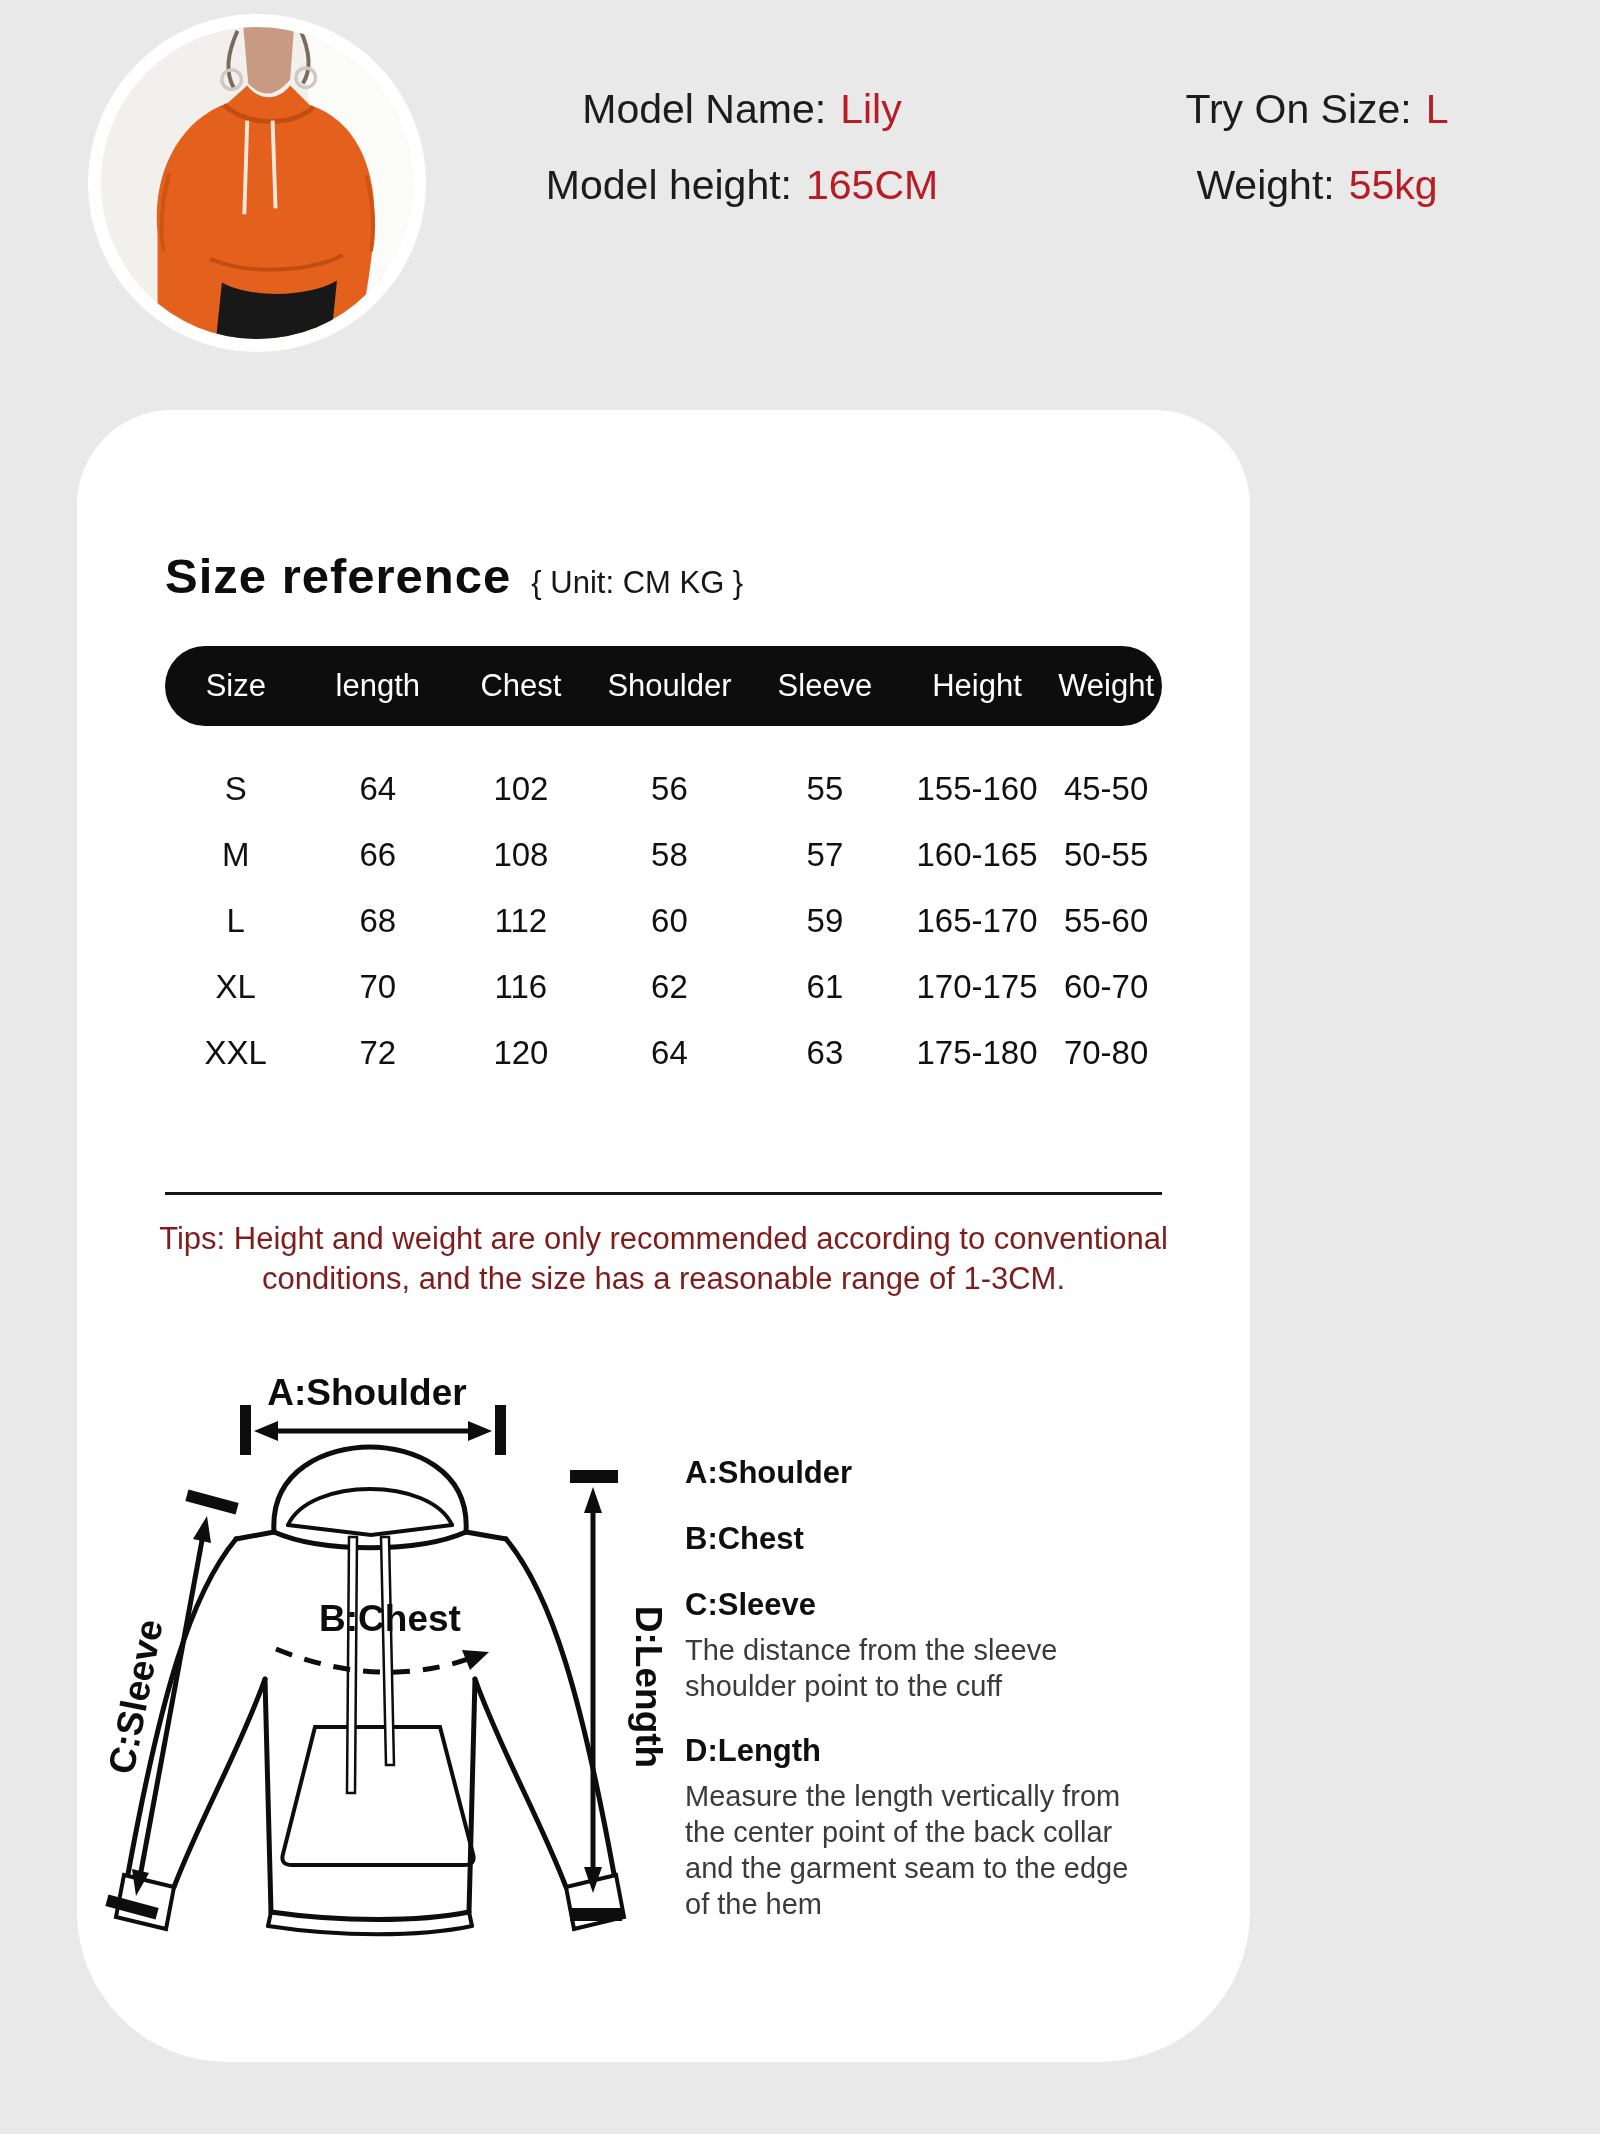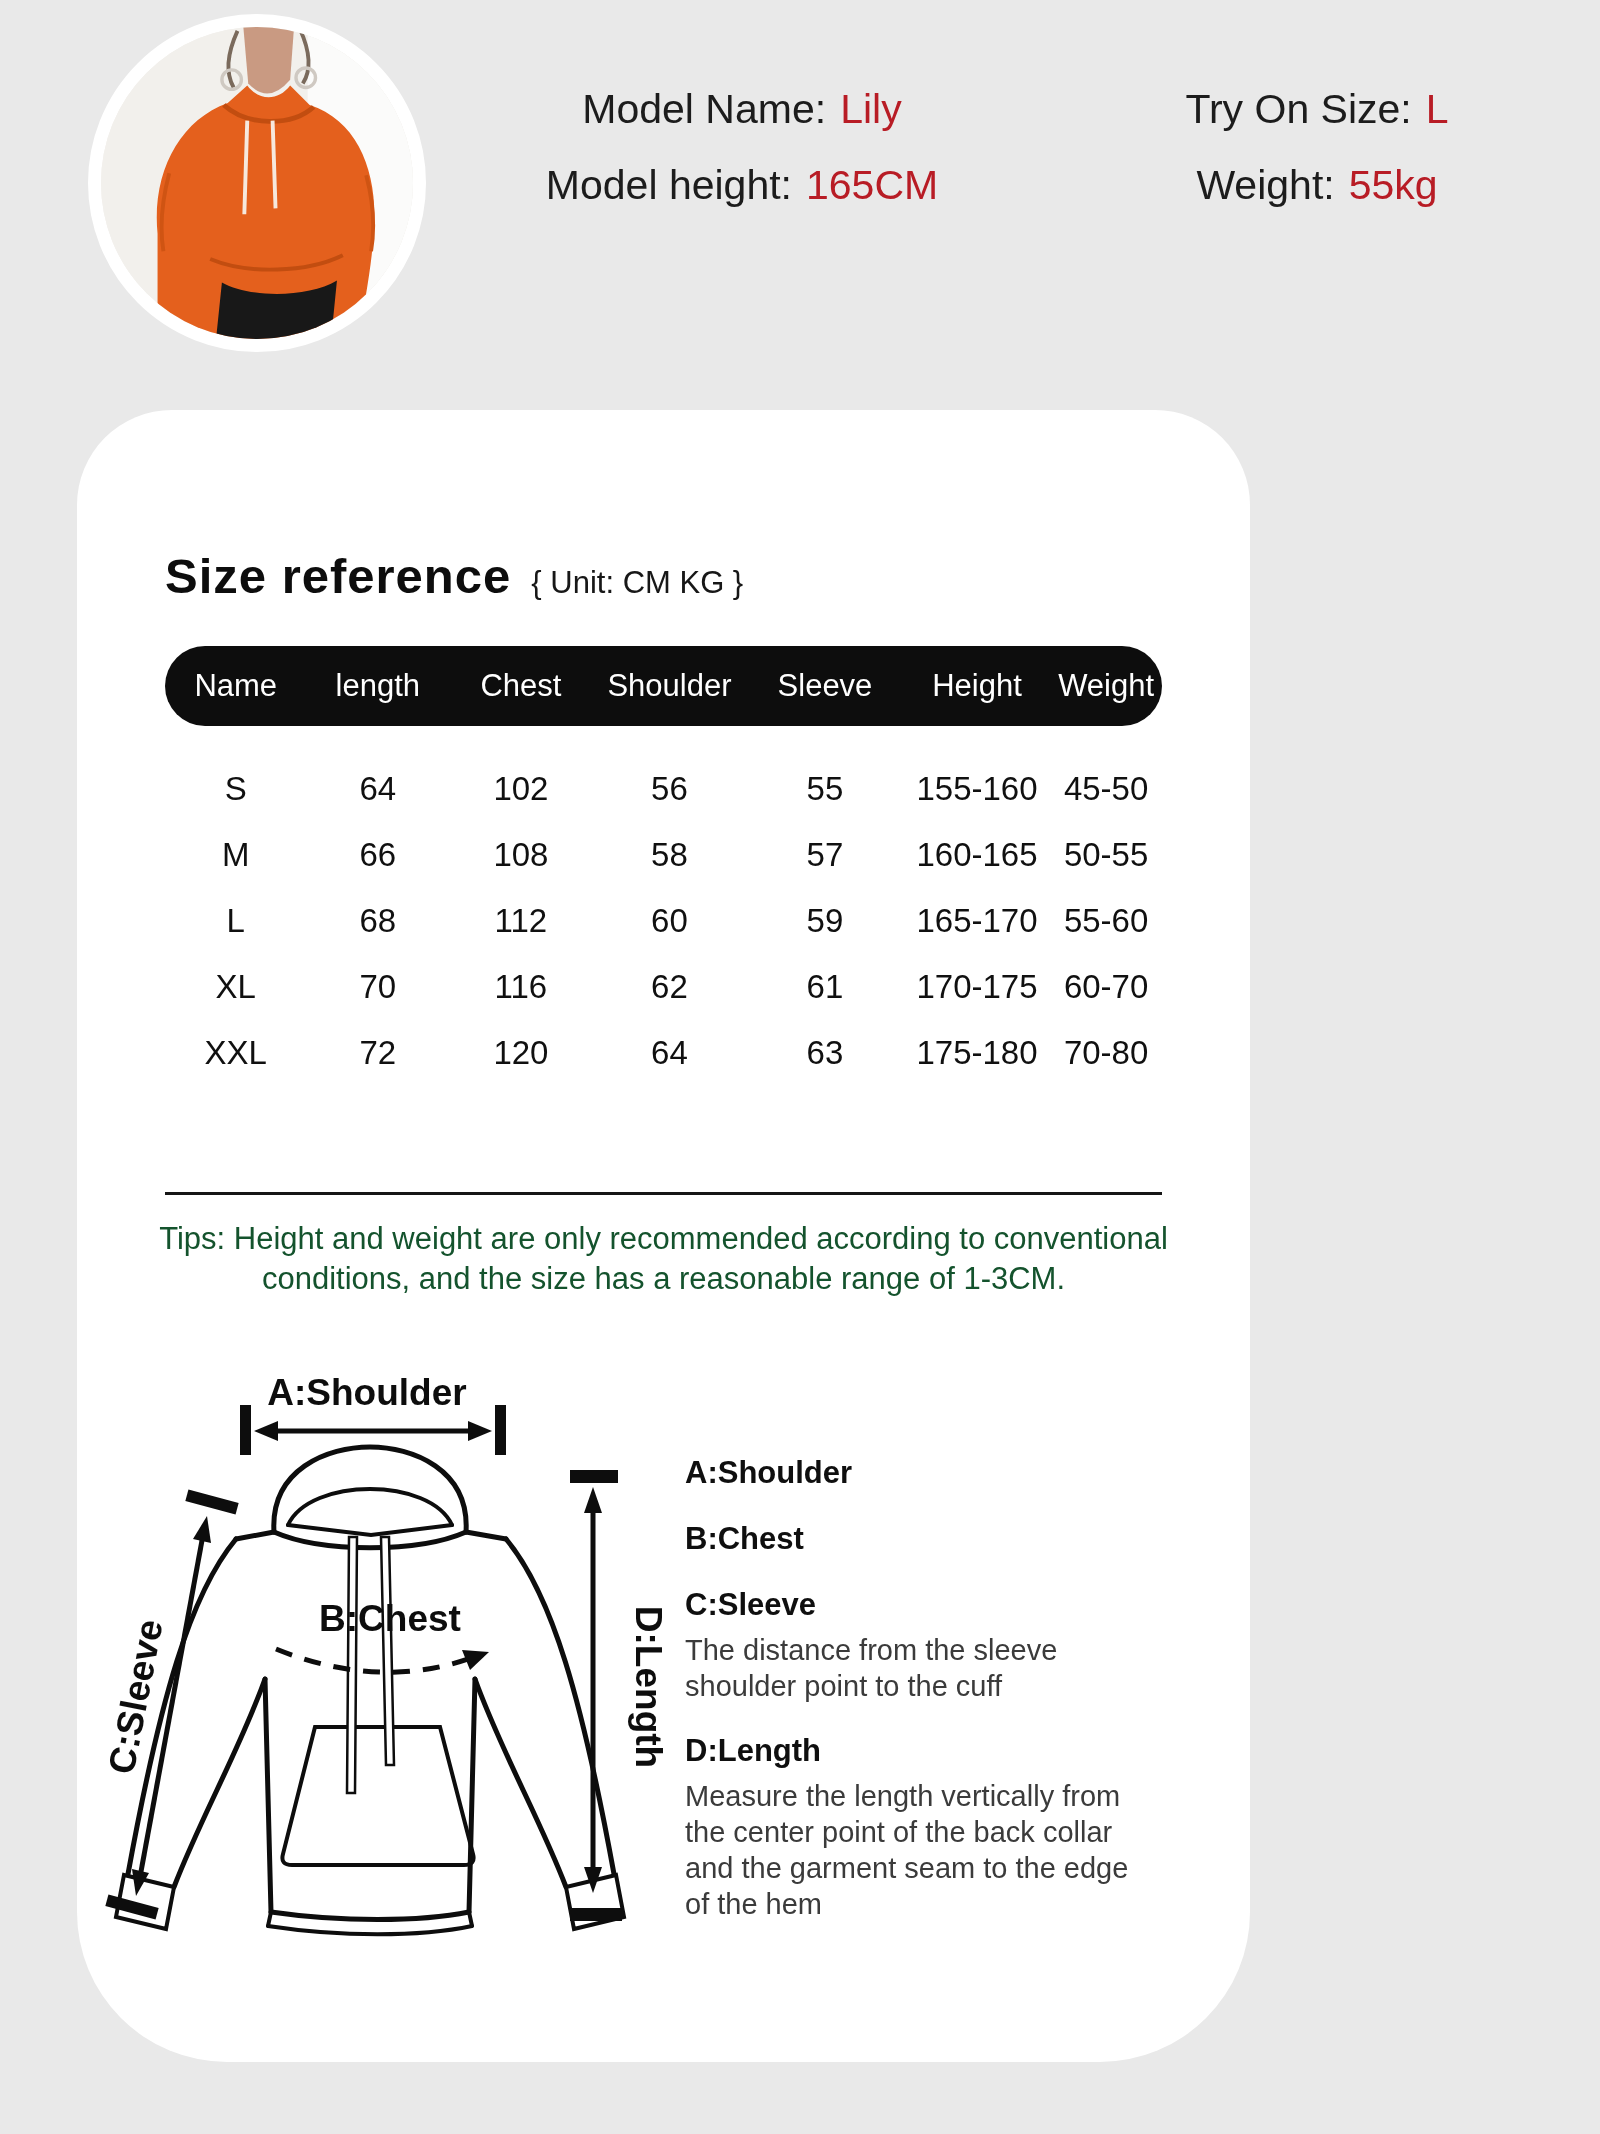--- a/index.html
+++ b/index.html
@@ -31,21 +31,21 @@
          align-items:center;}
   .th{color:#ffffff;font-size:31px;text-align:center;}
   .tbody{margin:30px 28px 0;}
   .trow{height:66px;display:grid;grid-template-columns:14.2% 14.3% 14.4% 15.4% 15.8% 14.7% 11.2%;
         align-items:center;}
   .td{font-size:33px;text-align:center;color:#101010;}
 
   .divider{border:none;height:3px;background:#161616;margin:106px 28px 0;}
 
   .tips{margin:24px auto 0;max-width:1250px;text-align:center;font-size:31px;
-        line-height:40px;color:#14532d;}
+        line-height:40px;color:#7f1d1d;}
 
   
   .measure{display:flex;margin-top:70px;align-items:flex-start;}
   .diagram{flex:0 0 auto;margin-left:-52px;}
   .defs{flex:1;padding:85px 46px 0 0;}
   .def-block{margin-bottom:28px;}
   .def-term{font-size:31px;font-weight:bold;color:#0f0f0f;line-height:38px;margin:0 0 8px 0;}
   .def-desc{font-size:29px;color:#3b3b3b;line-height:36px;margin:0;}
 </style>
 </head>
@@ -95,21 +95,21 @@
   </header>
 
   <section class="card">
 
     <div class="title-row">
       <h1>Size reference</h1>
       <span class="unit">{ Unit: CM KG }</span>
     </div>
 
     <div class="thead">
-        <span class="th">Name</span>
+        <span class="th">Size</span>
         <span class="th">length</span>
         <span class="th">Chest</span>
         <span class="th">Shoulder</span>
         <span class="th">Sleeve</span>
         <span class="th">Height</span>
         <span class="th">Weight</span>
       </div>
     <div class="tbody">
         <div class="trow">
           <span class="td">S</span>

